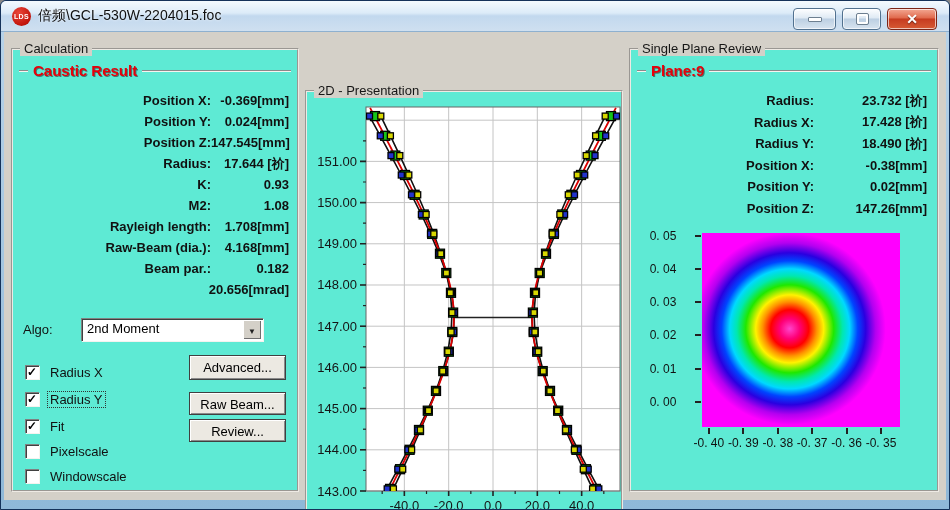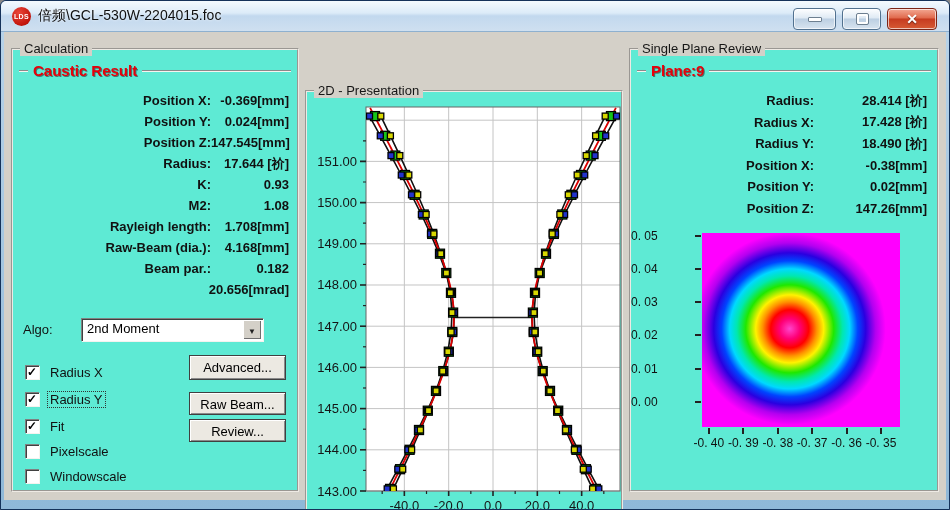--- a/index.html
+++ b/index.html
@@ -104,21 +104,21 @@
     position:absolute; left:176px; width:97px; height:25px;
     background:#ece9e2; border:1px solid #404040;
     box-shadow:inset 1px 1px 0 #ffffff, inset -1px -1px 0 #8a8a8a;
     font-size:13px; color:#000; text-align:center; line-height:23px; cursor:default;
   }
   
   #caustic-svg { position:absolute; left:0; top:0; }
   #caustic-svg text { font-family:"Liberation Sans", sans-serif; font-size:13px; fill:#151515; }
   
   .beam-img { position:absolute; left:71px; top:183px; width:198px; height:194px; }
-  .beam-ylab { position:absolute; left:0; width:64px; text-align:left; font-size:12px; color:#111; height:14px; line-height:14px; }
+  .beam-ylab { position:absolute; left:0; width:64px; text-align:center; font-size:12px; color:#111; height:14px; line-height:14px; }
   .beam-xlab { position:absolute; font-size:12px; color:#111; transform:translateX(-50%); white-space:nowrap; }
   .beam-ydash { position:absolute; width:6px; height:2px; background:#222; }
   .beam-xdash { position:absolute; width:2px; height:6px; background:#222; }
 </style>
 </head>
 <body>
 
 <div id="screen">
 
   <div class="titlebar">
@@ -429,21 +429,21 @@
 
       <div class="sub-header" style="top:12px;">
         <span class="etch sub-dash"></span>
         <span class="sub-title">Plane:9</span>
         <span class="etch sub-line"></span>
       </div>
 
       <div class="rows" id="rev-rows">
         <div class="lvrow">
             <span class="rlabel">Radius:</span>
-            <span class="rvalue">28.414 [祄]</span>
+            <span class="rvalue">23.732 [祄]</span>
           </div>
         <div class="lvrow">
             <span class="rlabel">Radius X:</span>
             <span class="rvalue">17.428 [祄]</span>
           </div>
         <div class="lvrow">
             <span class="rlabel">Radius Y:</span>
             <span class="rvalue">18.490 [祄]</span>
           </div>
         <div class="lvrow">

